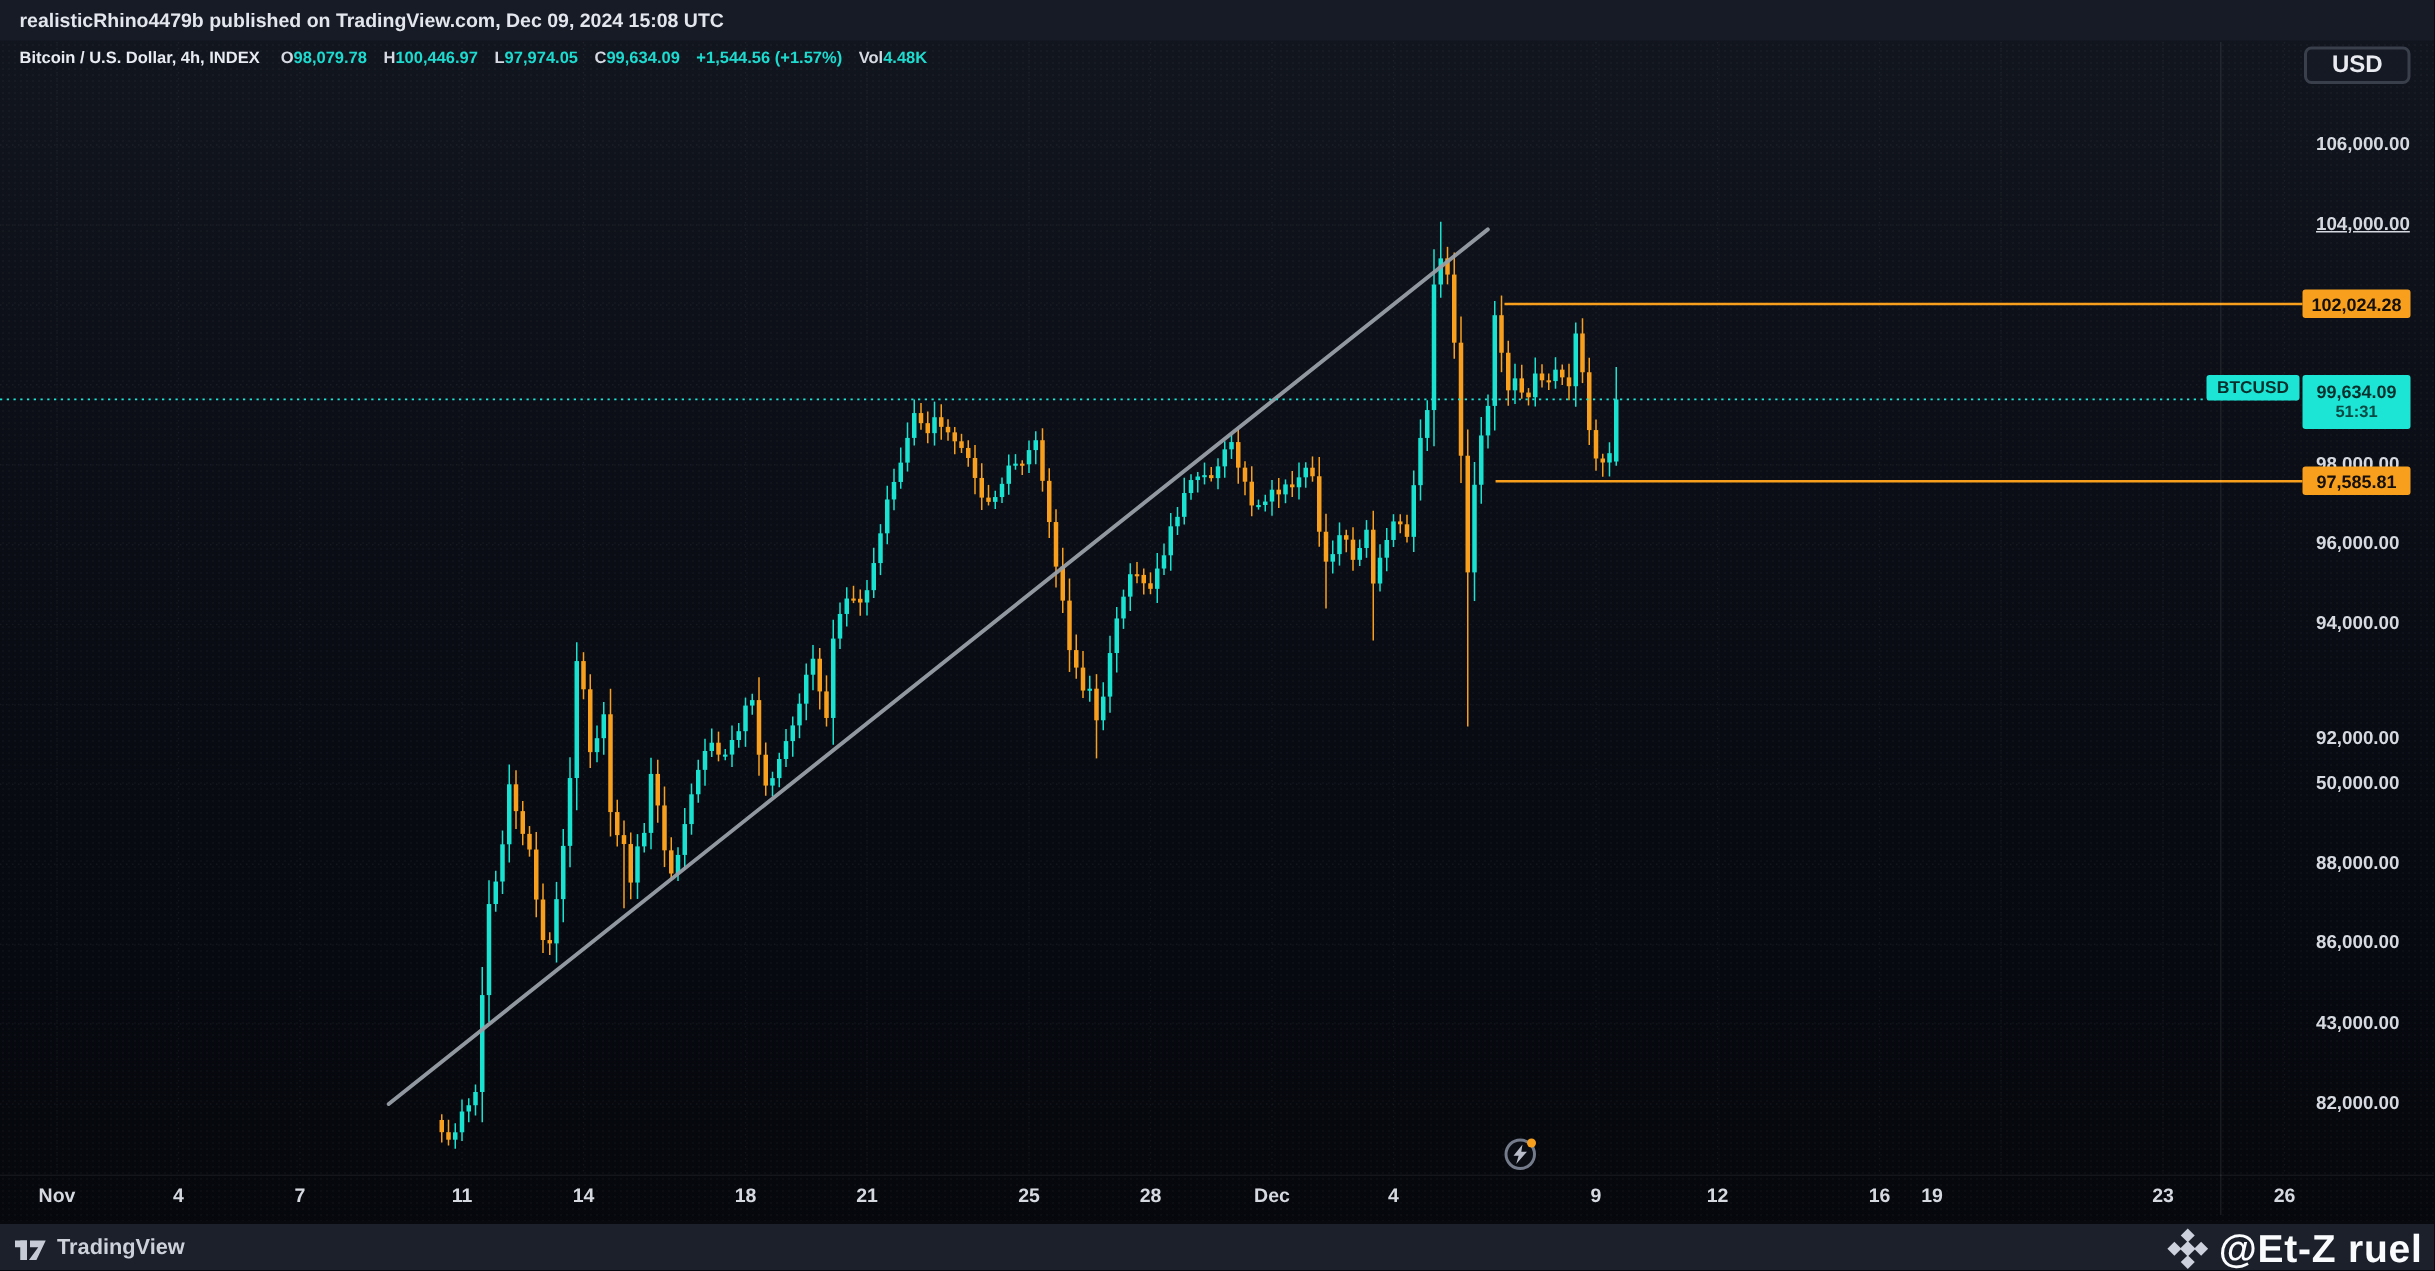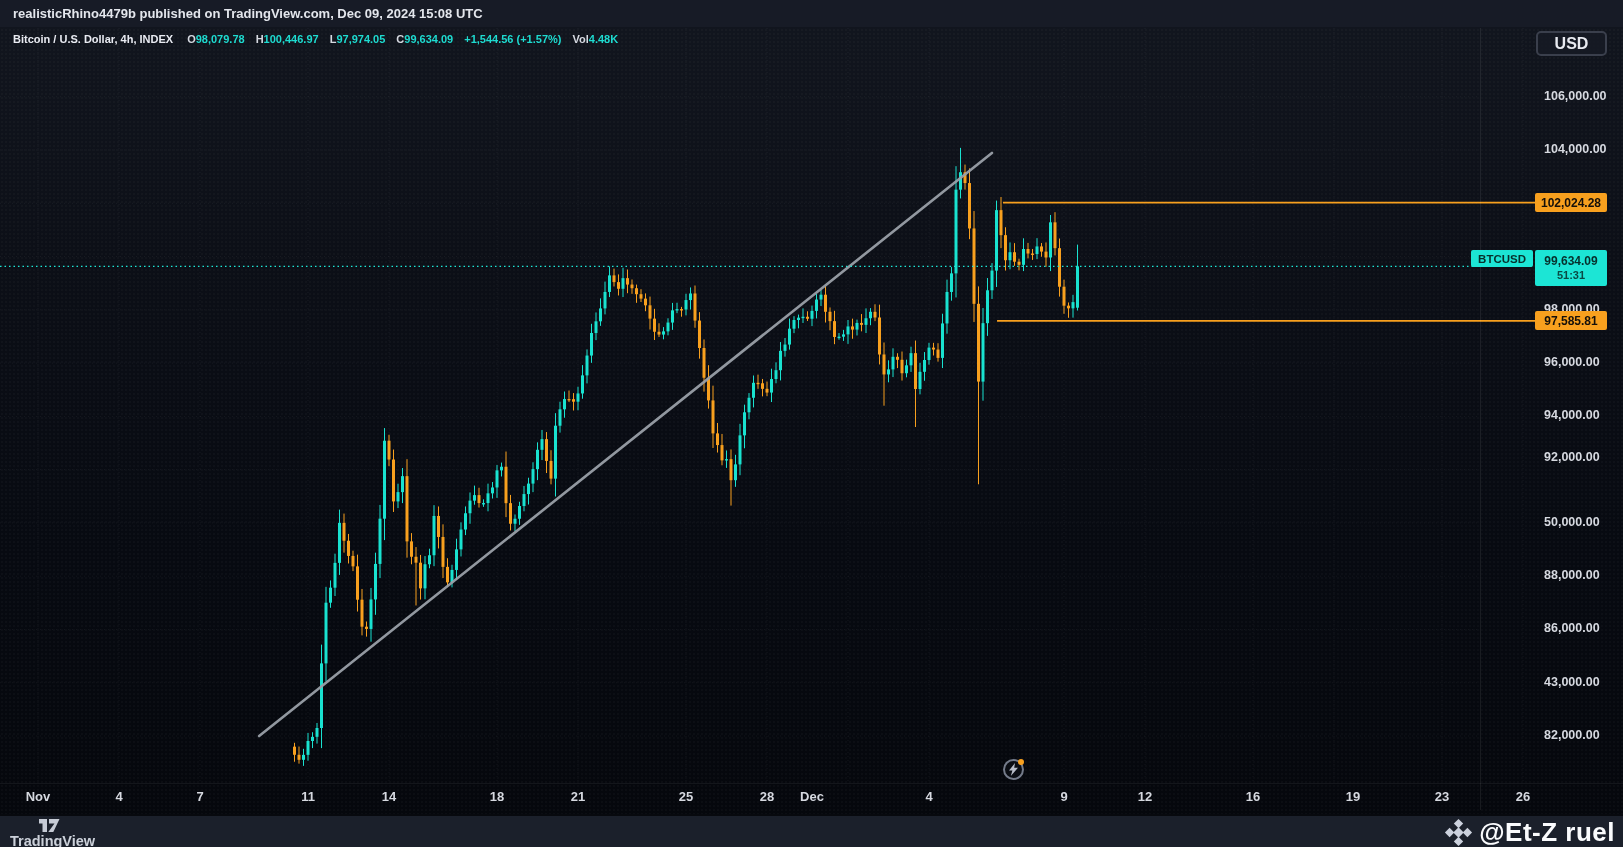--- a/index.html
+++ b/index.html
@@ -37,21 +37,21 @@
   .badge.cyan2{height:36px;flex-direction:column;justify-content:center;align-items:center;background:#1ce5d5;color:#07302c;line-height:1.25;}
   .badge.cyan2 .cd{font-size:11px;font-weight:700;color:#0a4a44;}
   .chip{position:absolute;right:90px;height:17px;border-radius:2px;background:#1ce5d5;color:#07302c;
     font-size:11.5px;font-weight:700;display:flex;align-items:center;padding:0 7px;z-index:4;}
   .event-icon{position:absolute;left:1003px;top:759px;width:21px;height:21px;z-index:3;
     border:2px solid #747b8a;border-radius:50%;background:rgba(13,17,24,.6);
     display:flex;align-items:center;justify-content:center;cursor:pointer;}
   .event-icon .dot{position:absolute;right:-2px;top:-2px;width:6px;height:6px;border-radius:50%;background:#f8a01e;}
   .footer{position:absolute;left:0;top:814px;width:100%;height:33px;background:#1b202b;z-index:6;
     display:flex;align-items:center;border-top:2px solid #07090e;}
-  .brand{display:flex;align-items:center;margin-left:10px;color:#ccd1da;font-size:14.5px;font-weight:600;flex-direction:column;}
+  .brand{display:flex;align-items:center;margin-left:10px;color:#ccd1da;font-size:14.5px;font-weight:600;}
   .brand svg{margin-right:7px;}
   .watermark{position:absolute;right:8px;top:0;height:33px;display:flex;align-items:center;color:#fafbfd;
     font-size:26px;font-weight:700;letter-spacing:.5px;}
   .watermark svg{margin-right:5px;}
 </style>
 </head>
 <body>
 
 <div class="screen">
 
@@ -464,48 +464,48 @@
 
   <button class="usd-btn">USD</button>
 
   <div class="axis-sep-v"></div>
   <div class="axis-sep-h"></div>
   <div class="price-axis"></div>
   <div class="time-axis"></div>
 
   <div id="price-labels">
       <div class="pl" style="top: 88.7235px;">106,000.00</div>
-      <div class="pl" style="top: 141.998px;">104,000.00</div>
+      <div class="pl" style="top: 141.998px; text-decoration: underline;">104,000.00</div>
       <div class="pl" style="top: 248.546px;">100,000.00</div>
       <div class="pl" style="top: 301.82px;">98,000.00</div>
       <div class="pl" style="top: 355.094px; text-align: center;">96,000.00</div>
       <div class="pl" style="top: 408.368px; text-align: center;">94,000.00</div>
-      <div class="pl" style="top: 450px;">92,000.00</div>
+      <div class="pl" style="top: 485px;">92,000.00</div>
       <div class="pl" style="top: 514.916px;">50,000.00</div>
       <div class="pl" style="top: 568.19px;">88,000.00</div>
       <div class="pl" style="top: 621.464px;">86,000.00</div>
       <div class="pl" style="top: 674.738px;">43,000.00</div>
       <div class="pl" style="top: 728.012px;">82,000.00</div>
     </div>
   <div id="time-labels">
       <div class="tl" style="left: 38px;">Nov</div>
       <div class="tl" style="left: 119px;">4</div>
       <div class="tl" style="left: 200px;">7</div>
       <div class="tl" style="left: 308px;">11</div>
       <div class="tl" style="left: 389px;">14</div>
       <div class="tl" style="left: 497px;">18</div>
       <div class="tl" style="left: 578px;">21</div>
       <div class="tl" style="left: 686px;">25</div>
       <div class="tl" style="left: 767px;">28</div>
-      <div class="tl" style="left: 812px;">Dec</div>
+      <div class="tl" style="left: 848px;">Dec</div>
       <div class="tl" style="left: 929px;">4</div>
       <div class="tl" style="left: 1064px;">9</div>
       <div class="tl" style="left: 1145px;">12</div>
       <div class="tl" style="left: 1253px;">16</div>
-      <div class="tl" style="left: 1353px;">19</div>
+      <div class="tl" style="left: 1288px;">19</div>
       <div class="tl" style="left: 1442px;">23</div>
       <div class="tl" style="left: 1523px;">26</div>
     </div>
 
   <div class="badge orange" id="badge-upper" style="top: 193.125px;">102,024.28</div>
   <div class="badge orange" id="badge-lower" style="top: 311.353px;">97,585.81</div>
   <div class="badge cyan2" id="badge-current" style="top: 250.292px;">
     <span>99,634.09</span>
     <span class="cd">51:31</span>
   </div>

